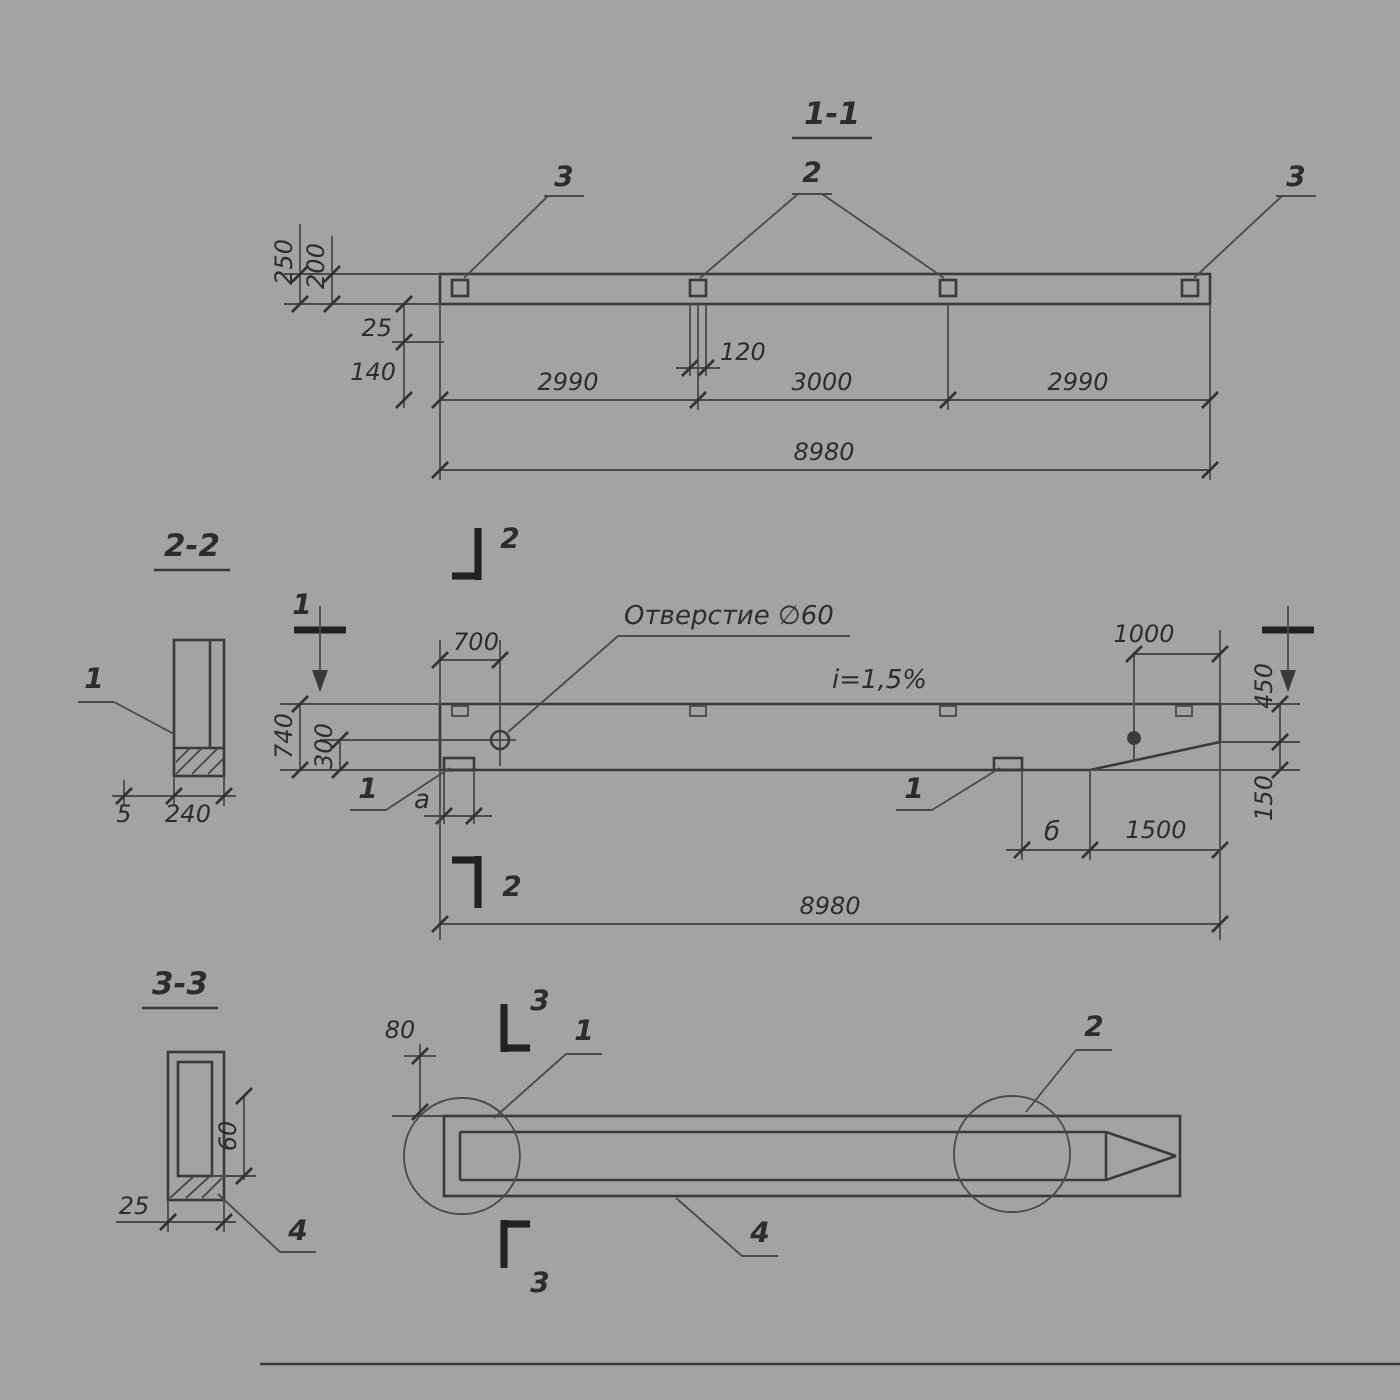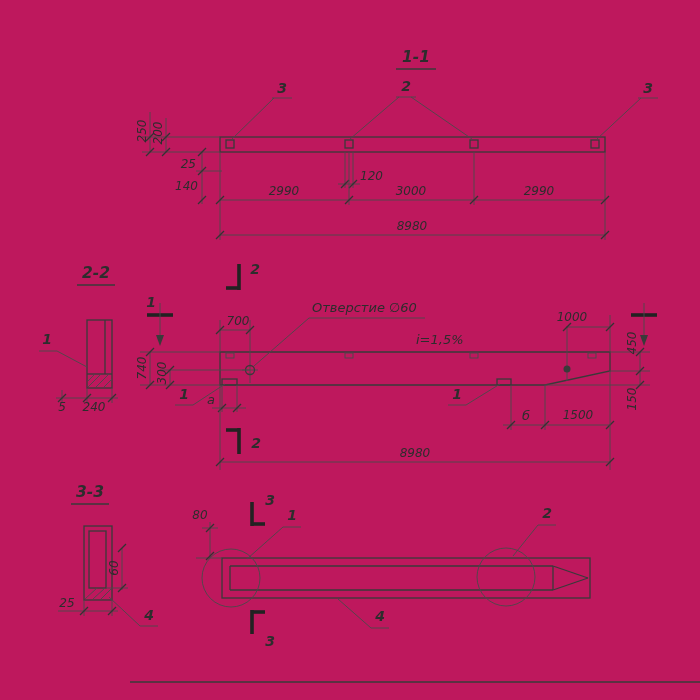--- a/index.html
+++ b/index.html
@@ -1,19 +1,19 @@
 <!DOCTYPE html>
 <html><head>
 <meta charset="utf-8">
 <style>
   html,body{margin:0;padding:0;}
   body{background:#e8e6e2;}
   .page{
     position:relative;width:700px;height:700px;
-    background:#be185d;overflow:hidden;
+    background:#a3a3a3;overflow:hidden;
     font-family:"DejaVu Sans",sans-serif;
   }
   svg text{
     font-family:"DejaVu Sans",sans-serif;
     font-style:italic;
     fill:#2d2d2d;
   }
   .t12{font-size:12px;}
   .t13{font-size:13px;}
   .t14{font-size:14px;font-weight:bold;}

